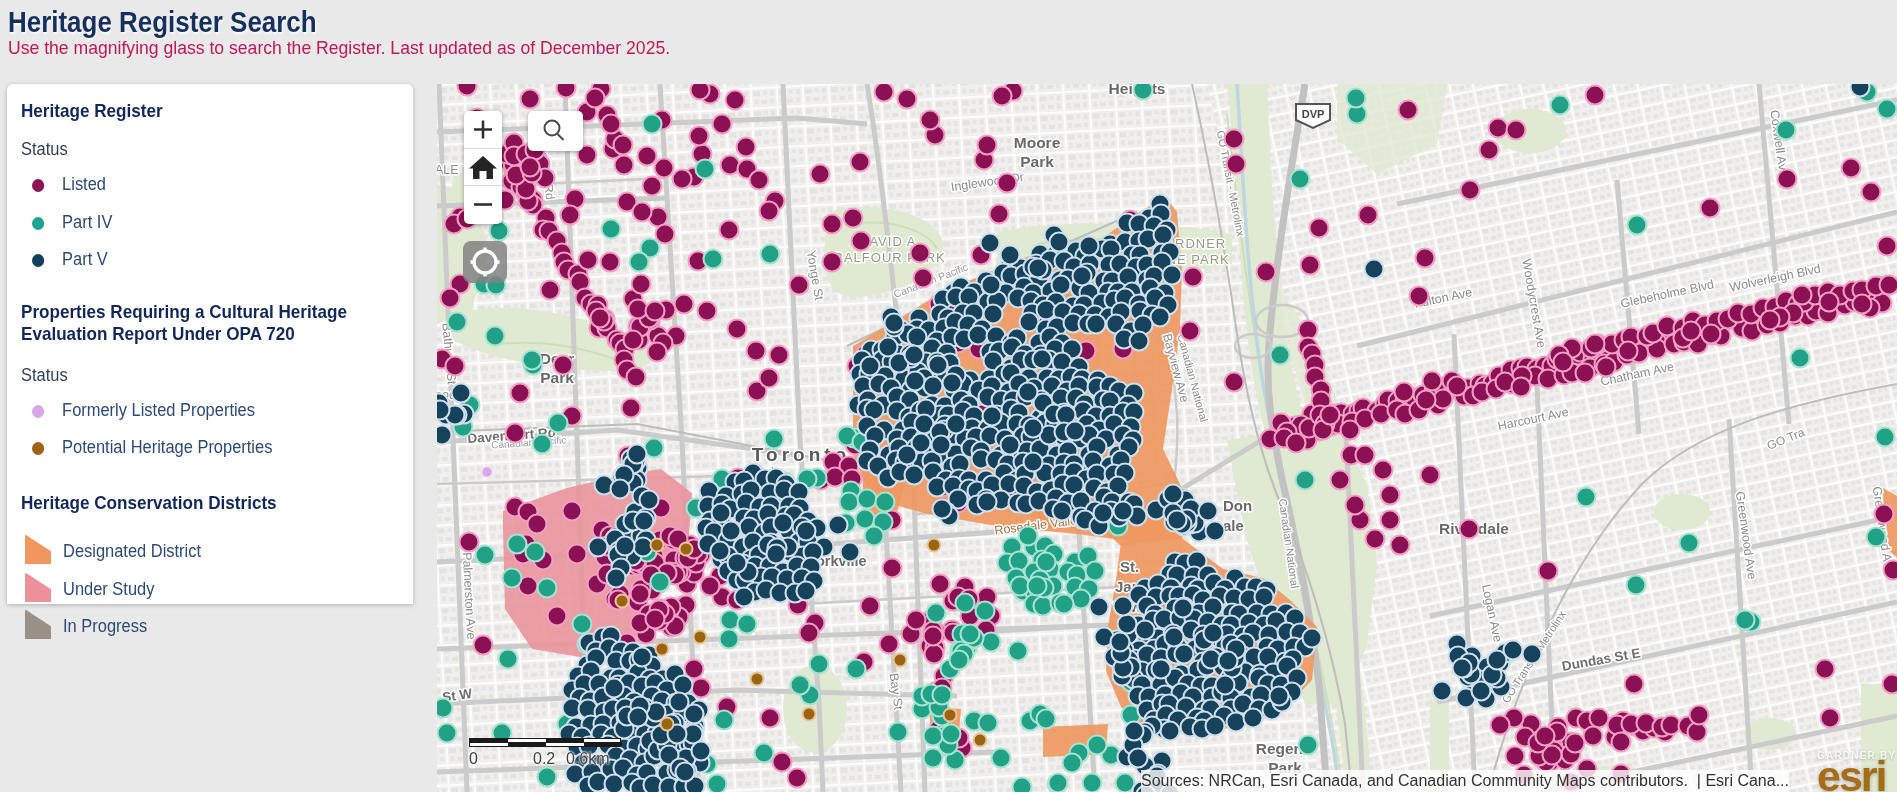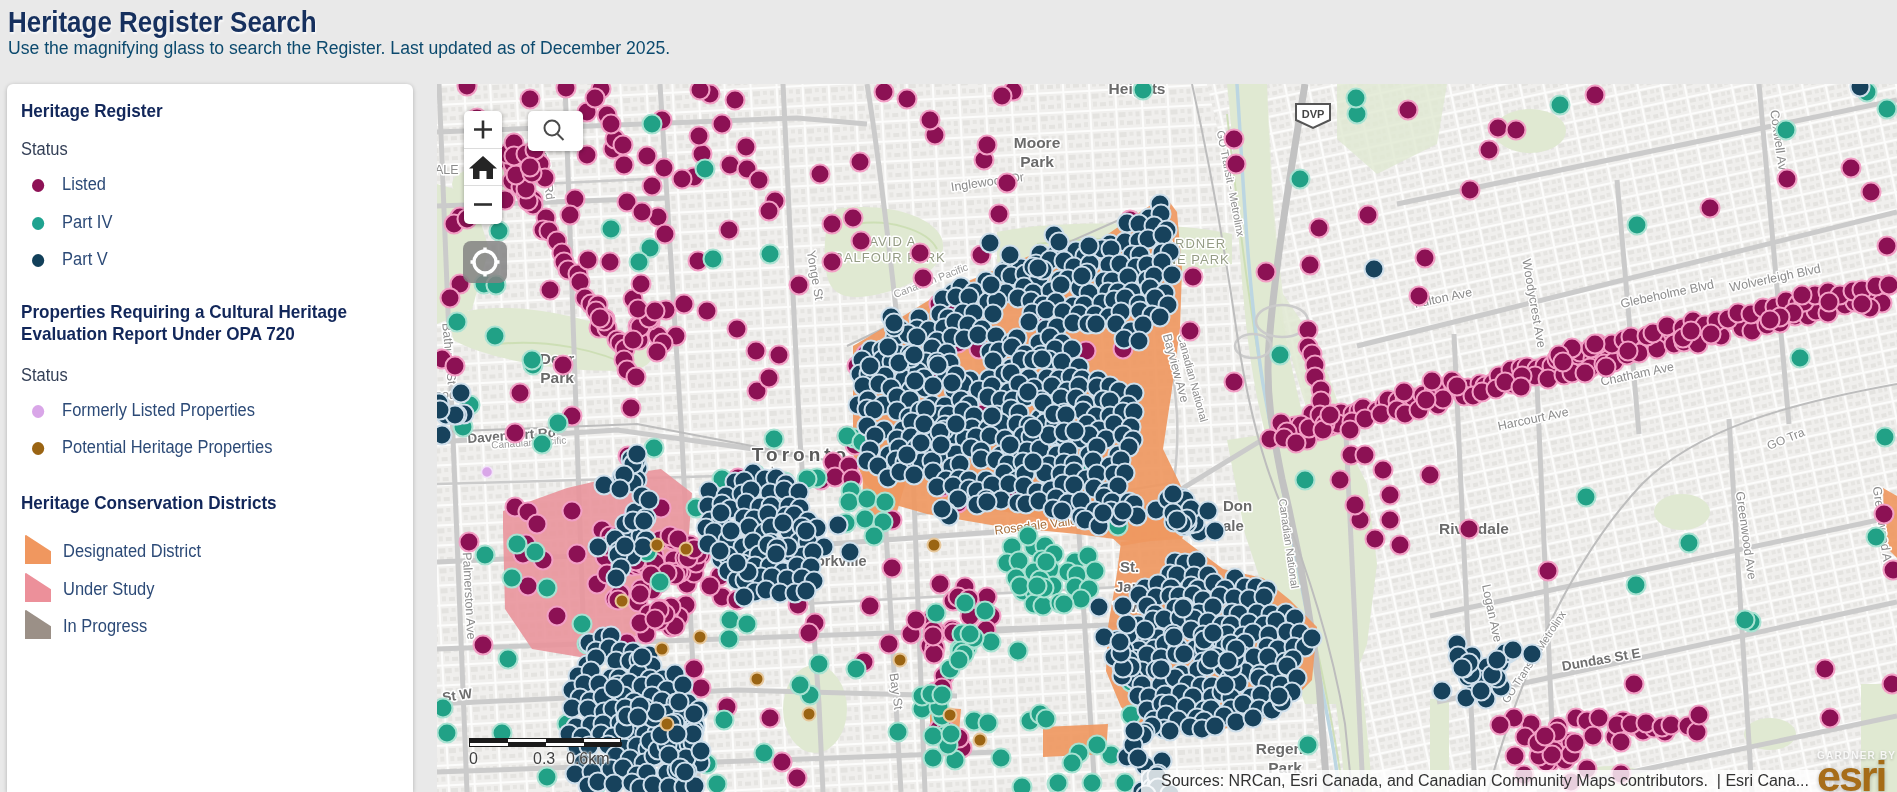--- a/index.html
+++ b/index.html
@@ -1,32 +1,32 @@
 <!DOCTYPE html>
 <html lang="en"><head><meta charset="utf-8"><title>Heritage Register Search</title>
 <style>
 *{margin:0;padding:0;box-sizing:border-box}
 body{width:1897px;height:792px;background:#e9e9e9;font-family:"Liberation Sans",sans-serif;overflow:hidden;position:relative}
 h1{position:absolute;left:8px;top:5px;font-size:30px;color:#16305e;letter-spacing:0px;transform:scaleX(0.865);transform-origin:left top;text-shadow:1px 2px 2px rgba(253,253,253,0.9)}
-.sub{position:absolute;left:8px;top:38px;font-size:17.6px;color:#0c4a6e}
-#panel{position:absolute;left:7px;top:84px;width:406px;height:708px;background:#ffffff;border-radius:6px 6px 0 0;box-shadow:0 1px 4px rgba(0,0,0,0.25)}
+.sub{position:absolute;left:8px;top:38px;font-size:17.6px;color:#be185d}
+#panel{position:absolute;left:7px;top:84px;width:406px;height:520px;background:#ffffff;border-radius:6px 6px 0 0;box-shadow:0 1px 4px rgba(0,0,0,0.25)}
 #panel .h{position:absolute;left:14px;font-size:19px;font-weight:bold;color:#12275a;width:420px;transform:scaleX(0.9);transform-origin:left top}
 #panel .s{position:absolute;left:14px;font-size:17.5px;color:#333f56;transform:scaleX(0.94);transform-origin:left top}
 #panel .row{position:absolute;left:25px;font-size:17.5px;color:#2c4a77;transform:scaleX(0.94);transform-origin:left top}
 #panel .dot{display:inline-block;width:13px;height:13px;border-radius:50%;margin-right:19px;vertical-align:-1.5px}
 #panel .sw{position:absolute;left:18px;width:26px;height:29px}
 #panel .swl{position:absolute;left:56px;font-size:17.5px;color:#2c4a77;transform:scaleX(0.94);transform-origin:left top}
 #map{position:absolute;left:437px;top:84px;width:1460px;height:708px;overflow:hidden;background:#f0efed}
 .widget{position:absolute;background:#ffffff;border-radius:5px;box-shadow:0 1px 4px rgba(0,0,0,0.35)}
 #zoomw{left:27px;top:27px;width:38px;height:113px}
 #zoomw div{width:38px;height:37.6px;text-align:center;position:relative}
 #zoomw .sep{position:absolute;left:0px;right:0px;height:1px;background:#dcdcdc}
 #searchw{left:91px;top:27px;width:55px;height:40px}
 #locate{position:absolute;left:26px;top:157px;width:44px;height:42px;background:rgba(130,130,130,0.85);border-radius:8px}
-#attrib{position:absolute;left:704px;bottom:0;height:22px;background:rgba(255,255,255,0.8);color:#323232;font-size:16px;line-height:22px;padding:0 20px;white-space:nowrap}
+#attrib{position:absolute;left:704px;bottom:0;height:22px;background:rgba(255,255,255,0.8);color:#323232;font-size:16px;line-height:22px;padding:0 0;white-space:nowrap}
 #esrilogo{position:absolute;right:0;bottom:1px;width:90px;padding-left:10px;text-align:left;opacity:0.92;overflow:visible}
 #esrilogo .pb{color:#fafafa;font-size:10px;letter-spacing:1.2px;font-weight:bold;text-shadow:0 1px 3px rgba(0,0,0,0.3);white-space:nowrap}
 #esrilogo .e{color:#a16207;font-size:43px;font-weight:bold;line-height:30px;letter-spacing:-2px;text-shadow:0 1px 4px rgba(0,0,0,0.3);white-space:nowrap}
 #scalebar{position:absolute;left:32px;top:654px}
 #scalebar .bar{width:152px;height:9px;border:1.5px solid #1a1a1a;position:relative;background:#ffffff}
 #scalebar .seg{position:absolute;background:#1a1a1a}
 #scalebar .lbl{position:absolute;top:12px;font-size:16px;color:#404040;text-shadow:0 0 2px #ffffff,0 0 2px #ffffff,0 0 3px #ffffff}
 </style></head>
 <body>
 <h1>Heritage Register Search</h1>
@@ -1972,20 +1972,20 @@
       </svg>
 </div>
 <div id="scalebar">
  <div class="bar">
   <div class="seg" style="left:0;top:0;width:38px;height:4px"></div>
   <div class="seg" style="left:76px;top:0;width:38px;height:4px"></div>
   <div class="seg" style="left:38px;bottom:0;width:38px;height:4px"></div>
   <div class="seg" style="left:114px;bottom:0;width:38px;height:4px"></div>
  </div>
  <div class="lbl" style="left:0px">0</div>
- <div class="lbl" style="left:64px">0.3</div>
+ <div class="lbl" style="left:64px">0.2</div>
  <div class="lbl" style="left:97px">0.6km</div>
 </div>
 <div id="attrib">Sources: NRCan, Esri Canada, and Canadian Community Maps contributors.&nbsp; | Esri Cana...</div>
 <div id="esrilogo">
       <div class="pb">GARDNER BY</div>
       <div class="e">esri</div>
     </div>
 </div>
 </body></html>

